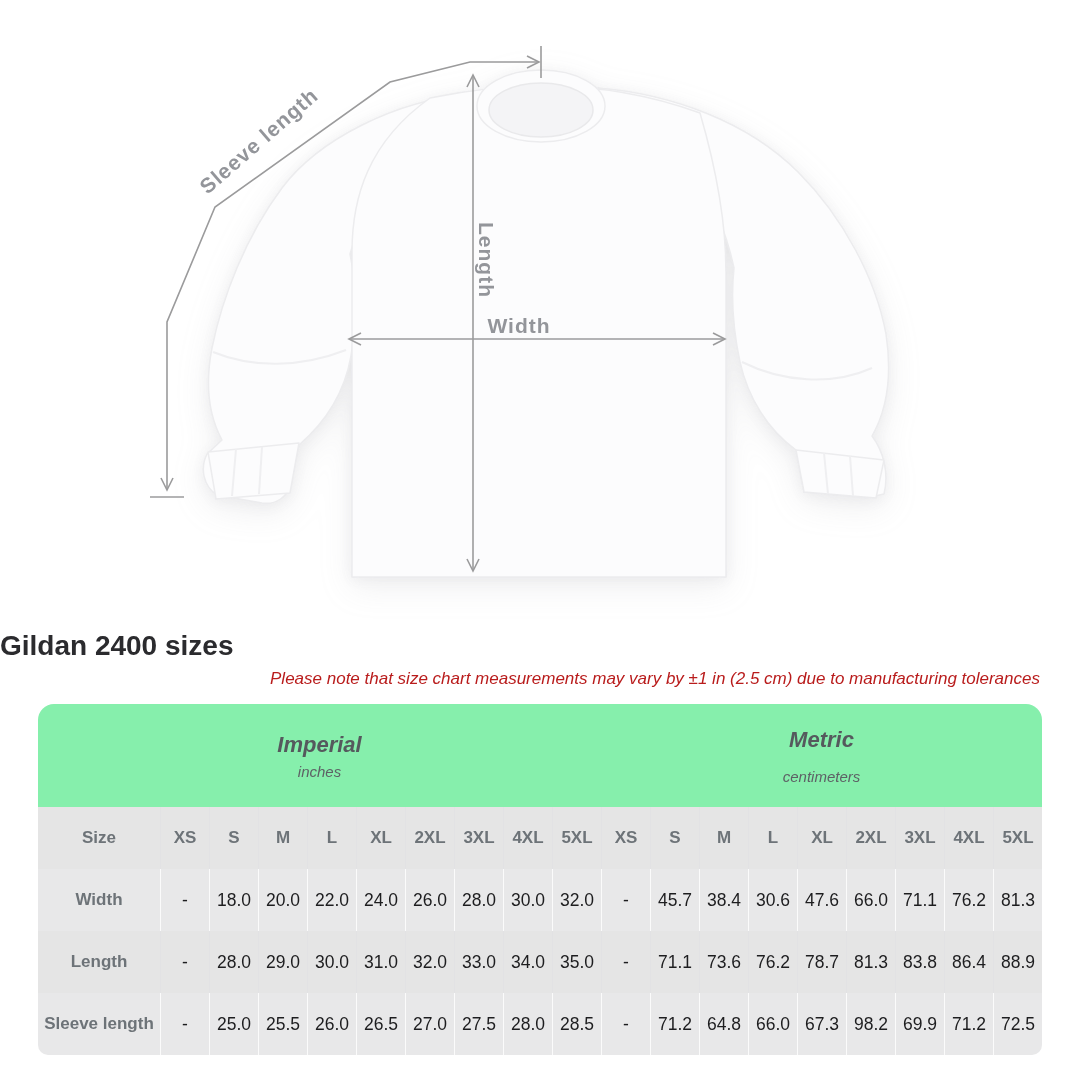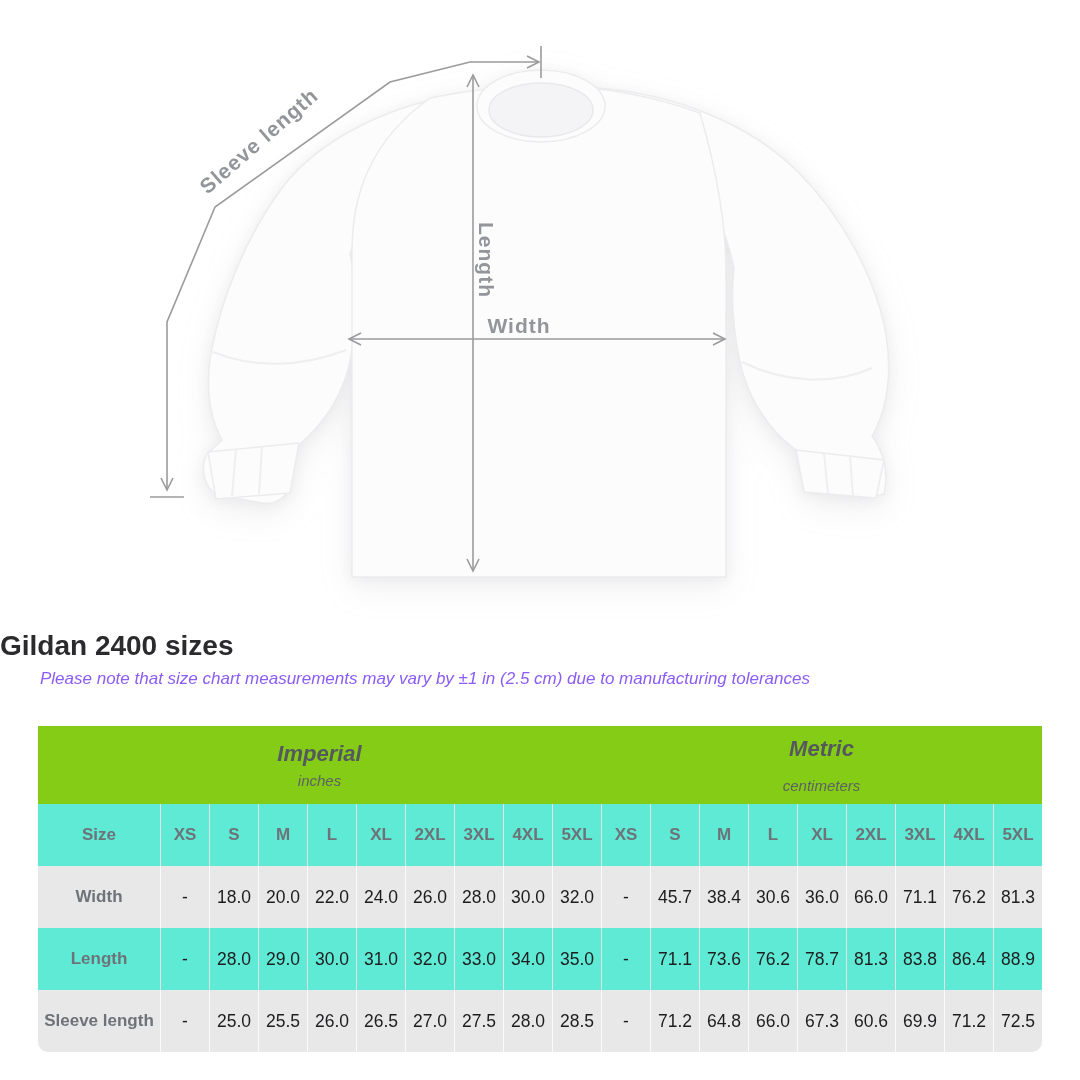--- a/index.html
+++ b/index.html
@@ -11,30 +11,30 @@
   .diagram{position:relative;width:1080px;height:620px;}
   .diagram svg{display:block;width:1080px;height:620px;}
   .shirt{filter:drop-shadow(0 10px 16px rgba(130,130,140,0.12)) drop-shadow(0 2px 6px rgba(130,130,140,0.08));}
   .shirt path, .shirt ellipse{fill:#fcfcfd;stroke:#ececee;stroke-width:1.5;stroke-linejoin:round;}
   .shirt .crease{fill:none;stroke:#efeff1;stroke-width:2;}
   .shirt .opening{fill:#f4f4f6;stroke:#e9e9eb;}
   .measure path{fill:none;stroke:#9b9b9c;stroke-width:1.6;}
   .measure-label{font-family:"Liberation Sans",sans-serif;font-size:21px;font-weight:700;fill:#93959a;letter-spacing:1px;}
   
   .page-title{margin:10px 0 0;font-size:28px;line-height:32px;font-weight:700;color:#2b2b2e;}
-  .note{margin:7px 40px 0;text-align:left;font-style:italic;font-size:17px;line-height:20px;color:#8b5cf6;}
+  .note{margin:7px 40px 0;text-align:right;font-style:italic;font-size:17px;line-height:20px;color:#b91c1c;}
   
   .size-table{margin:15px 38px 0;border-radius:16px 16px 10px 10px;overflow:hidden;}
-  .unit-header{height:78px;background:#84cc16;display:flex;margin-top:22px;}
+  .unit-header{height:103px;background:#86efac;display:flex;}
   .unit{display:flex;flex-direction:column;align-items:center;justify-content:center;}
   .unit.imp{width:calc(122px + (100% - 122px) * 0.5);}
   .unit.met{flex:1;gap:10px;}
   .unit-name{font-size:22px;font-weight:700;font-style:italic;color:#55595d;}
   .unit-sub{font-size:15px;font-style:italic;color:#5d6165;margin-top:5px;}
-  .grid{display:grid;grid-template-columns:122px repeat(18,1fr);height:62px;background:#5eead4;}
+  .grid{display:grid;grid-template-columns:122px repeat(18,1fr);height:62px;background:#e5e5e5;}
   .grid.alt{background:#e8e8e9;}
   .cell{display:flex;align-items:center;justify-content:center;font-size:17.5px;color:#1d1d1f;white-space:nowrap;}
   .cell + .cell{border-left:1px solid #e2e2e4;}
   .grid.alt .cell + .cell{border-left-color:rgba(255,255,255,0.8);}
   .cell.lab,.cell.hd{font-weight:700;color:#6d7378;font-size:17px;}
 </style>
 </head>
 <body>
 
 <div class="canvas">
@@ -156,21 +156,21 @@
       <div class="cell">22.0</div>
       <div class="cell">24.0</div>
       <div class="cell">26.0</div>
       <div class="cell">28.0</div>
       <div class="cell">30.0</div>
       <div class="cell">32.0</div>
       <div class="cell">-</div>
       <div class="cell">45.7</div>
       <div class="cell">38.4</div>
       <div class="cell">30.6</div>
-      <div class="cell">36.0</div>
+      <div class="cell">47.6</div>
       <div class="cell">66.0</div>
       <div class="cell">71.1</div>
       <div class="cell">76.2</div>
       <div class="cell">81.3</div>
     </div>
 
     <div class="grid">
       <div class="cell lab">Length</div>
       <div class="cell">-</div>
       <div class="cell">28.0</div>
@@ -201,20 +201,20 @@
       <div class="cell">26.5</div>
       <div class="cell">27.0</div>
       <div class="cell">27.5</div>
       <div class="cell">28.0</div>
       <div class="cell">28.5</div>
       <div class="cell">-</div>
       <div class="cell">71.2</div>
       <div class="cell">64.8</div>
       <div class="cell">66.0</div>
       <div class="cell">67.3</div>
-      <div class="cell">60.6</div>
+      <div class="cell">98.2</div>
       <div class="cell">69.9</div>
       <div class="cell">71.2</div>
       <div class="cell">72.5</div>
     </div>
   </div>
 
 </div>
 
 </body></html>

